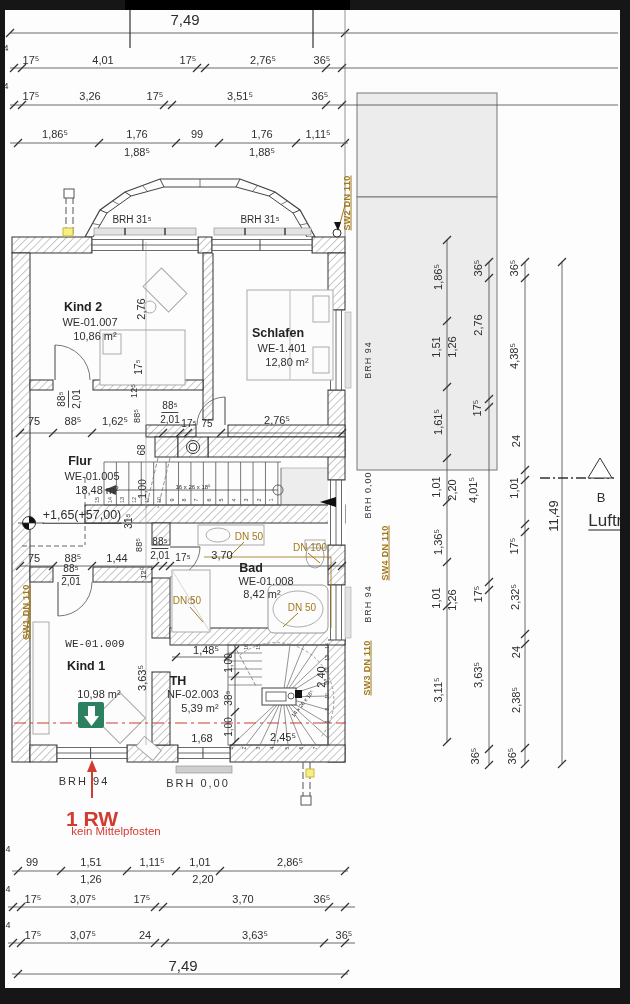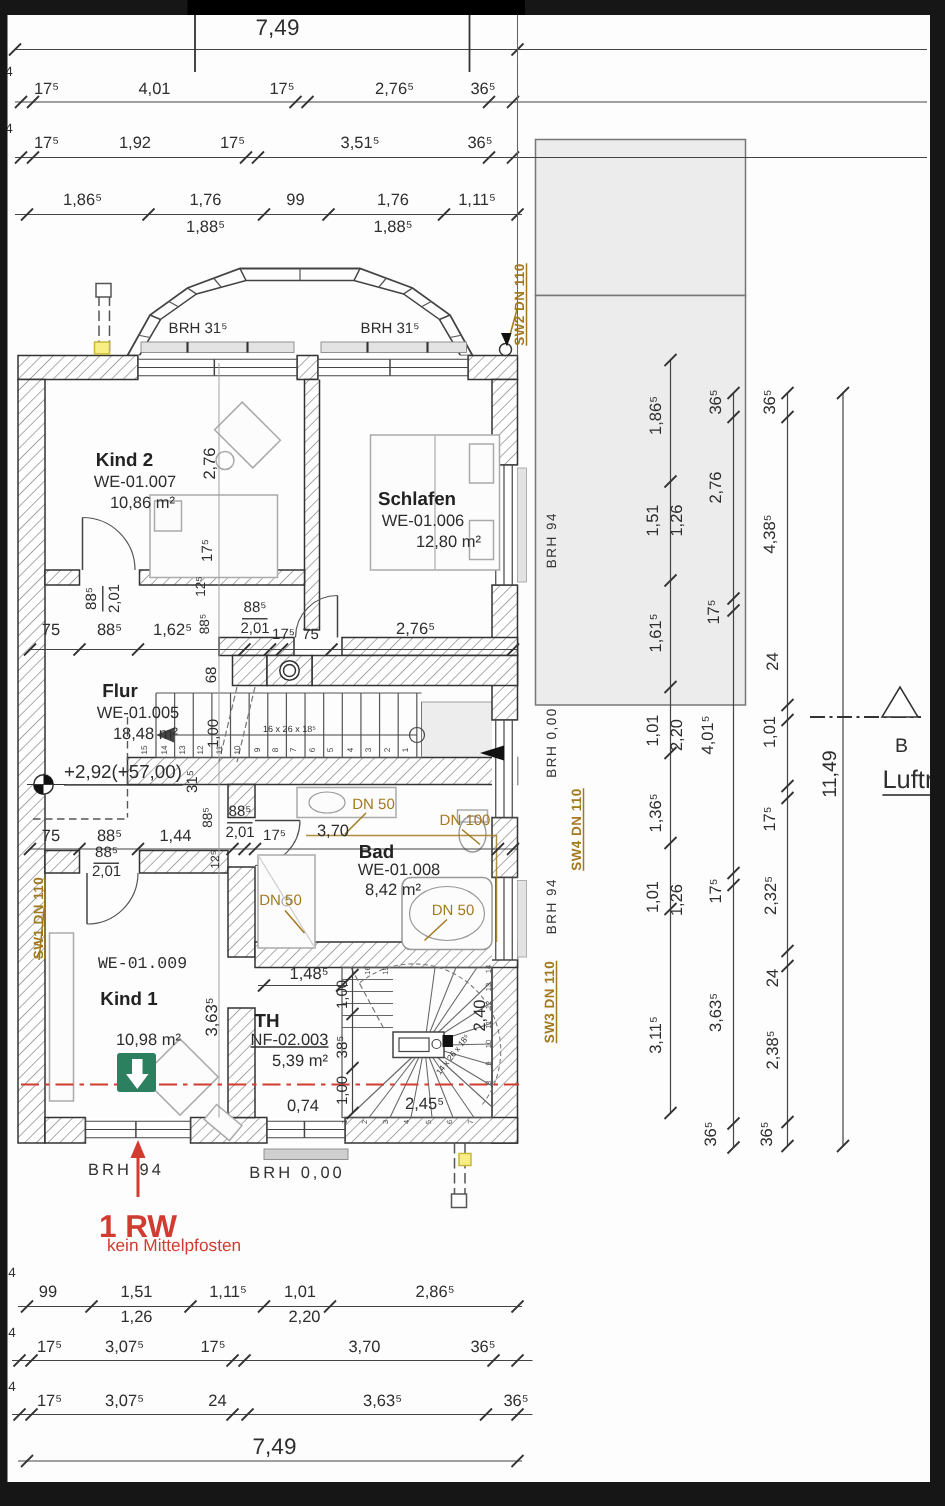--- a/index.html
+++ b/index.html
@@ -374,60 +374,60 @@
       </svg>
   <span class="lbl" style="font-size: 15px; left: 185px; top: 19px; transform: translate(-50%, -50%);">7,49</span>
       <span class="lbl" style="font-size: 9px; left: 6px; top: 48px; transform: translate(-50%, -50%);">4</span>
       <span class="lbl" style="left: 31px; top: 60px; transform: translate(-50%, -50%);">17⁵</span>
       <span class="lbl" style="left: 103px; top: 60px; transform: translate(-50%, -50%);">4,01</span>
       <span class="lbl" style="left: 188px; top: 60px; transform: translate(-50%, -50%);">17⁵</span>
       <span class="lbl" style="left: 263px; top: 60px; transform: translate(-50%, -50%);">2,76⁵</span>
       <span class="lbl" style="left: 322px; top: 60px; transform: translate(-50%, -50%);">36⁵</span>
       <span class="lbl" style="font-size: 9px; left: 6px; top: 86px; transform: translate(-50%, -50%);">4</span>
       <span class="lbl" style="left: 31px; top: 96px; transform: translate(-50%, -50%);">17⁵</span>
-      <span class="lbl" style="left: 90px; top: 96px; transform: translate(-50%, -50%);">1,92</span>
+      <span class="lbl" style="left: 90px; top: 96px; transform: translate(-50%, -50%);">3,26</span>
       <span class="lbl" style="left: 155px; top: 96px; transform: translate(-50%, -50%);">17⁵</span>
       <span class="lbl" style="left: 240px; top: 96px; transform: translate(-50%, -50%);">3,51⁵</span>
       <span class="lbl" style="left: 320px; top: 96px; transform: translate(-50%, -50%);">36⁵</span>
       <span class="lbl" style="left: 55px; top: 134px; transform: translate(-50%, -50%);">1,86⁵</span>
       <span class="lbl" style="left: 137px; top: 134px; transform: translate(-50%, -50%);">1,76</span>
       <span class="lbl" style="left: 137px; top: 152px; transform: translate(-50%, -50%);">1,88⁵</span>
       <span class="lbl" style="left: 197px; top: 134px; transform: translate(-50%, -50%);">99</span>
       <span class="lbl" style="left: 262px; top: 134px; transform: translate(-50%, -50%);">1,76</span>
       <span class="lbl" style="left: 262px; top: 152px; transform: translate(-50%, -50%);">1,88⁵</span>
       <span class="lbl" style="left: 318px; top: 134px; transform: translate(-50%, -50%);">1,11⁵</span>
       <span class="lbl" style="font-size: 10px; left: 132px; top: 220px; transform: translate(-50%, -50%);">BRH  31⁵</span>
       <span class="lbl" style="font-size: 10px; left: 260px; top: 220px; transform: translate(-50%, -50%);">BRH  31⁵</span>
       <span class="lbl or" style="left: 347px; top: 203px; transform: translate(-50%, -50%) rotate(-90deg);">SW2 DN 110</span>
       <span class="lbl b" style="left: 83px; top: 307px; transform: translate(-50%, -50%);">Kind 2</span>
       <span class="lbl" style="left: 90px; top: 322px; transform: translate(-50%, -50%);">WE-01.007</span>
       <span class="lbl" style="left: 95px; top: 336px; transform: translate(-50%, -50%);">10,86 m²</span>
       <span class="lbl" style="left: 141px; top: 309px; transform: translate(-50%, -50%) rotate(-90deg);">2,76</span>
       <span class="lbl" style="font-size: 10px; left: 139px; top: 367px; transform: translate(-50%, -50%) rotate(-90deg);">17⁵</span>
       <span class="lbl b" style="left: 278px; top: 333px; transform: translate(-50%, -50%);">Schlafen</span>
-      <span class="lbl" style="left: 282px; top: 348px; transform: translate(-50%, -50%);">WE-01.006</span>
-      <span class="lbl" style="left: 299px; top: 362px; transform: translate(-50%, -50%);">12,80 m²</span>
+      <span class="lbl" style="left: 282px; top: 348px; transform: translate(-50%, -50%);">WE-1.401</span>
+      <span class="lbl" style="left: 287px; top: 362px; transform: translate(-50%, -50%);">12,80 m²</span>
       <span class="lbl fr" style="font-size: 10px; left: 63px; top: 399px; transform: translate(-50%, -50%) rotate(-90deg);">88⁵</span>
       <span class="lbl" style="font-size: 10px; left: 77px; top: 399px; transform: translate(-50%, -50%) rotate(-90deg);">2,01</span>
       <span class="lbl" style="font-size: 9px; left: 134px; top: 391px; transform: translate(-50%, -50%) rotate(-90deg);">12⁵</span>
       <span class="lbl" style="font-size: 9px; left: 137px; top: 416px; transform: translate(-50%, -50%) rotate(-90deg);">88⁵</span>
       <span class="lbl" style="left: 34px; top: 421px; transform: translate(-50%, -50%);">75</span>
       <span class="lbl" style="left: 73px; top: 421px; transform: translate(-50%, -50%);">88⁵</span>
       <span class="lbl" style="left: 115px; top: 421px; transform: translate(-50%, -50%);">1,62⁵</span>
       <span class="lbl fr" style="font-size: 10px; left: 170px; top: 407px; transform: translate(-50%, -50%);">88⁵</span>
       <span class="lbl" style="font-size: 10px; left: 170px; top: 420px; transform: translate(-50%, -50%);">2,01</span>
       <span class="lbl" style="font-size: 10px; left: 189px; top: 424px; transform: translate(-50%, -50%);">17⁵</span>
       <span class="lbl" style="font-size: 10px; left: 207px; top: 424px; transform: translate(-50%, -50%);">75</span>
       <span class="lbl" style="left: 277px; top: 420px; transform: translate(-50%, -50%);">2,76⁵</span>
       <span class="lbl" style="font-size: 10px; left: 142px; top: 450px; transform: translate(-50%, -50%) rotate(-90deg);">68</span>
       <span class="lbl b" style="left: 80px; top: 461px; transform: translate(-50%, -50%);">Flur</span>
       <span class="lbl" style="left: 92px; top: 476px; transform: translate(-50%, -50%);">WE-01.005</span>
       <span class="lbl" style="left: 97px; top: 490px; transform: translate(-50%, -50%);">18,48 m²</span>
       <span class="lbl" style="font-size: 10px; left: 143px; top: 489px; transform: translate(-50%, -50%) rotate(-90deg);">1,00</span>
-      <span class="lbl lvl" style="left: 82px; top: 516px; transform: translate(-50%, -50%);">+2,92(+57,00)</span>
+      <span class="lbl lvl" style="left: 82px; top: 516px; transform: translate(-50%, -50%);">+1,65(+57,00)</span>
       <span class="lbl" style="font-size: 10px; left: 129px; top: 521px; transform: translate(-50%, -50%) rotate(-90deg);">31⁵</span>
       <span class="lbl" style="font-size: 9px; left: 139px; top: 545px; transform: translate(-50%, -50%) rotate(-90deg);">88⁵</span>
       <span class="lbl fr" style="font-size: 10px; left: 160px; top: 543px; transform: translate(-50%, -50%);">88⁵</span>
       <span class="lbl" style="font-size: 10px; left: 160px; top: 556px; transform: translate(-50%, -50%);">2,01</span>
       <span class="lbl" style="font-size: 10px; left: 183px; top: 558px; transform: translate(-50%, -50%);">17⁵</span>
       <span class="lbl" style="left: 34px; top: 558px; transform: translate(-50%, -50%);">75</span>
       <span class="lbl" style="left: 73px; top: 558px; transform: translate(-50%, -50%);">88⁵</span>
       <span class="lbl" style="left: 117px; top: 558px; transform: translate(-50%, -50%);">1,44</span>
       <span class="lbl" style="font-size: 8px; left: 144px; top: 573px; transform: translate(-50%, -50%) rotate(-90deg);">12⁵</span>
       <span class="lbl" style="left: 222px; top: 555px; transform: translate(-50%, -50%);">3,70</span>
@@ -444,27 +444,27 @@
       <span class="lbl or" style="left: 385px; top: 553px; transform: translate(-50%, -50%) rotate(-90deg);">SW4 DN 110</span>
       <span class="lbl or" style="left: 367px; top: 668px; transform: translate(-50%, -50%) rotate(-90deg);">SW3 DN 110</span>
       <span class="lbl brh" style="left: 368px; top: 360px; transform: translate(-50%, -50%) rotate(-90deg);">BRH  94</span>
       <span class="lbl brh" style="left: 368px; top: 495px; transform: translate(-50%, -50%) rotate(-90deg);">BRH  0,00</span>
       <span class="lbl brh" style="left: 368px; top: 604px; transform: translate(-50%, -50%) rotate(-90deg);">BRH  94</span>
       <span class="lbl b" style="left: 86px; top: 666px; transform: translate(-50%, -50%);">Kind 1</span>
       <span class="lbl" style="left: 95px; top: 644px; transform: translate(-50%, -50%); font-family: Liberation Mono, monospace;">WE-01.009</span>
       <span class="lbl" style="left: 99px; top: 694px; transform: translate(-50%, -50%);">10,98 m²</span>
       <span class="lbl" style="left: 142px; top: 678px; transform: translate(-50%, -50%) rotate(-90deg);">3,63⁵</span>
       <span class="lbl b" style="left: 178px; top: 681px; transform: translate(-50%, -50%);">TH</span>
-      <span class="lbl" style="left: 193px; top: 694px; transform: translate(-50%, -50%); text-decoration: underline;">NF-02.003</span>
+      <span class="lbl" style="left: 193px; top: 694px; transform: translate(-50%, -50%);">NF-02.003</span>
       <span class="lbl" style="left: 200px; top: 708px; transform: translate(-50%, -50%);">5,39 m²</span>
       <span class="lbl" style="left: 206px; top: 650px; transform: translate(-50%, -50%);">1,48⁵</span>
       <span class="lbl" style="font-size: 10px; left: 229px; top: 663px; transform: translate(-50%, -50%) rotate(-90deg);">1,00</span>
       <span class="lbl" style="font-size: 10px; left: 229px; top: 698px; transform: translate(-50%, -50%) rotate(-90deg);">38⁵</span>
       <span class="lbl" style="font-size: 10px; left: 229px; top: 727px; transform: translate(-50%, -50%) rotate(-90deg);">1,00</span>
-      <span class="lbl" style="left: 202px; top: 738px; transform: translate(-50%, -50%);">0,74</span>
+      <span class="lbl" style="left: 202px; top: 738px; transform: translate(-50%, -50%);">1,68</span>
       <span class="lbl" style="left: 283px; top: 737px; transform: translate(-50%, -50%);">2,45⁵</span>
       <span class="lbl" style="left: 321px; top: 677px; transform: translate(-50%, -50%) rotate(-90deg);">2,40</span>
       <span class="lbl brh2" style="left: 84px; top: 781px; transform: translate(-50%, -50%);">BRH   94</span>
       <span class="lbl brh2" style="left: 198px; top: 783px; transform: translate(-50%, -50%);">BRH   0,00</span>
       <span class="lbl redb" style="left: 92px; top: 818px; transform: translate(-50%, -50%);">1 RW</span>
       <span class="lbl reds" style="left: 116px; top: 832px; transform: translate(-50%, -50%);">kein Mittelpfosten</span>
       <span class="lbl" style="font-size: 9px; left: 8px; top: 849px; transform: translate(-50%, -50%);">4</span>
       <span class="lbl" style="left: 32px; top: 862px; transform: translate(-50%, -50%);">99</span>
       <span class="lbl" style="left: 91px; top: 862px; transform: translate(-50%, -50%);">1,51</span>
       <span class="lbl" style="left: 152px; top: 862px; transform: translate(-50%, -50%);">1,11⁵</span>

